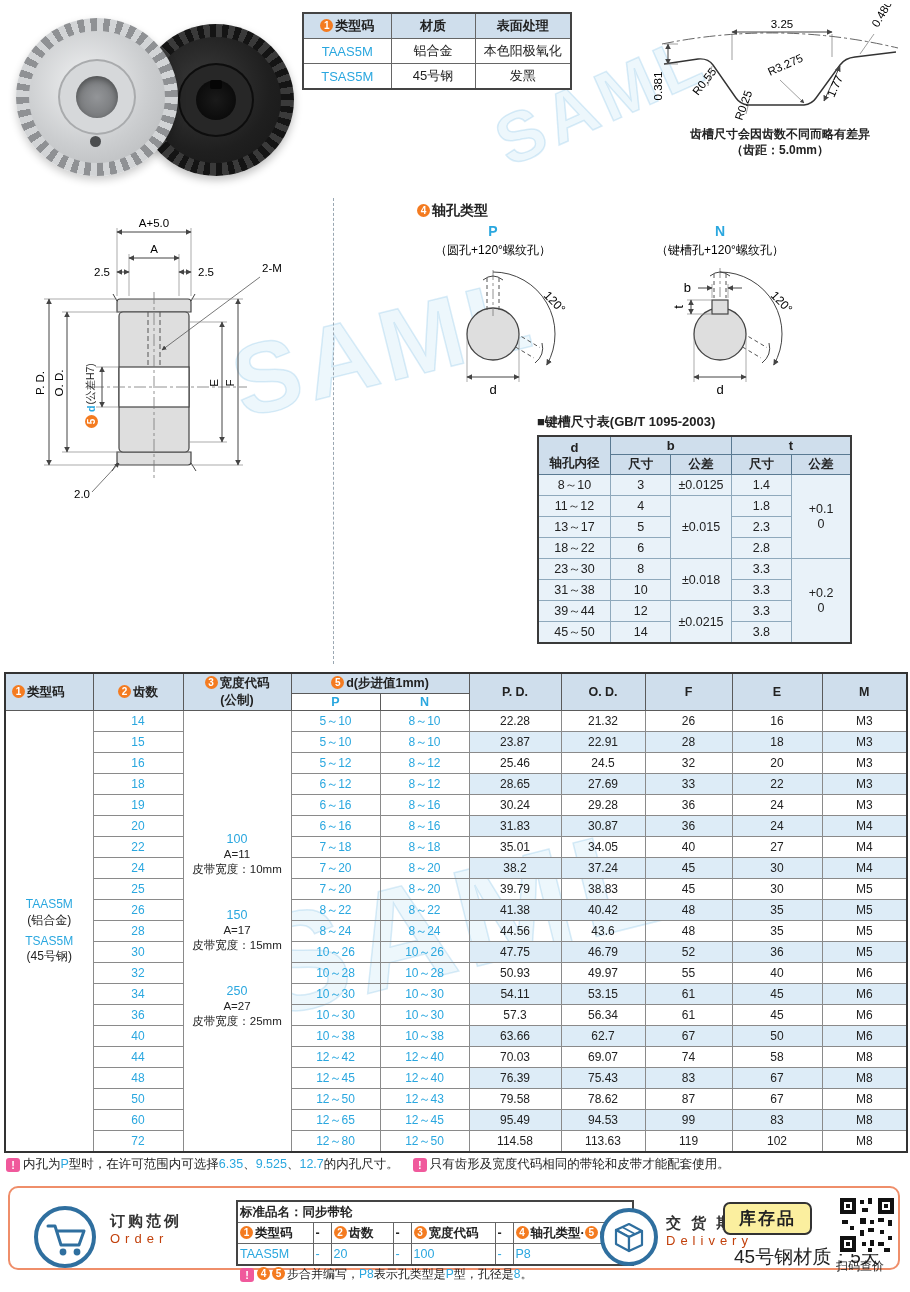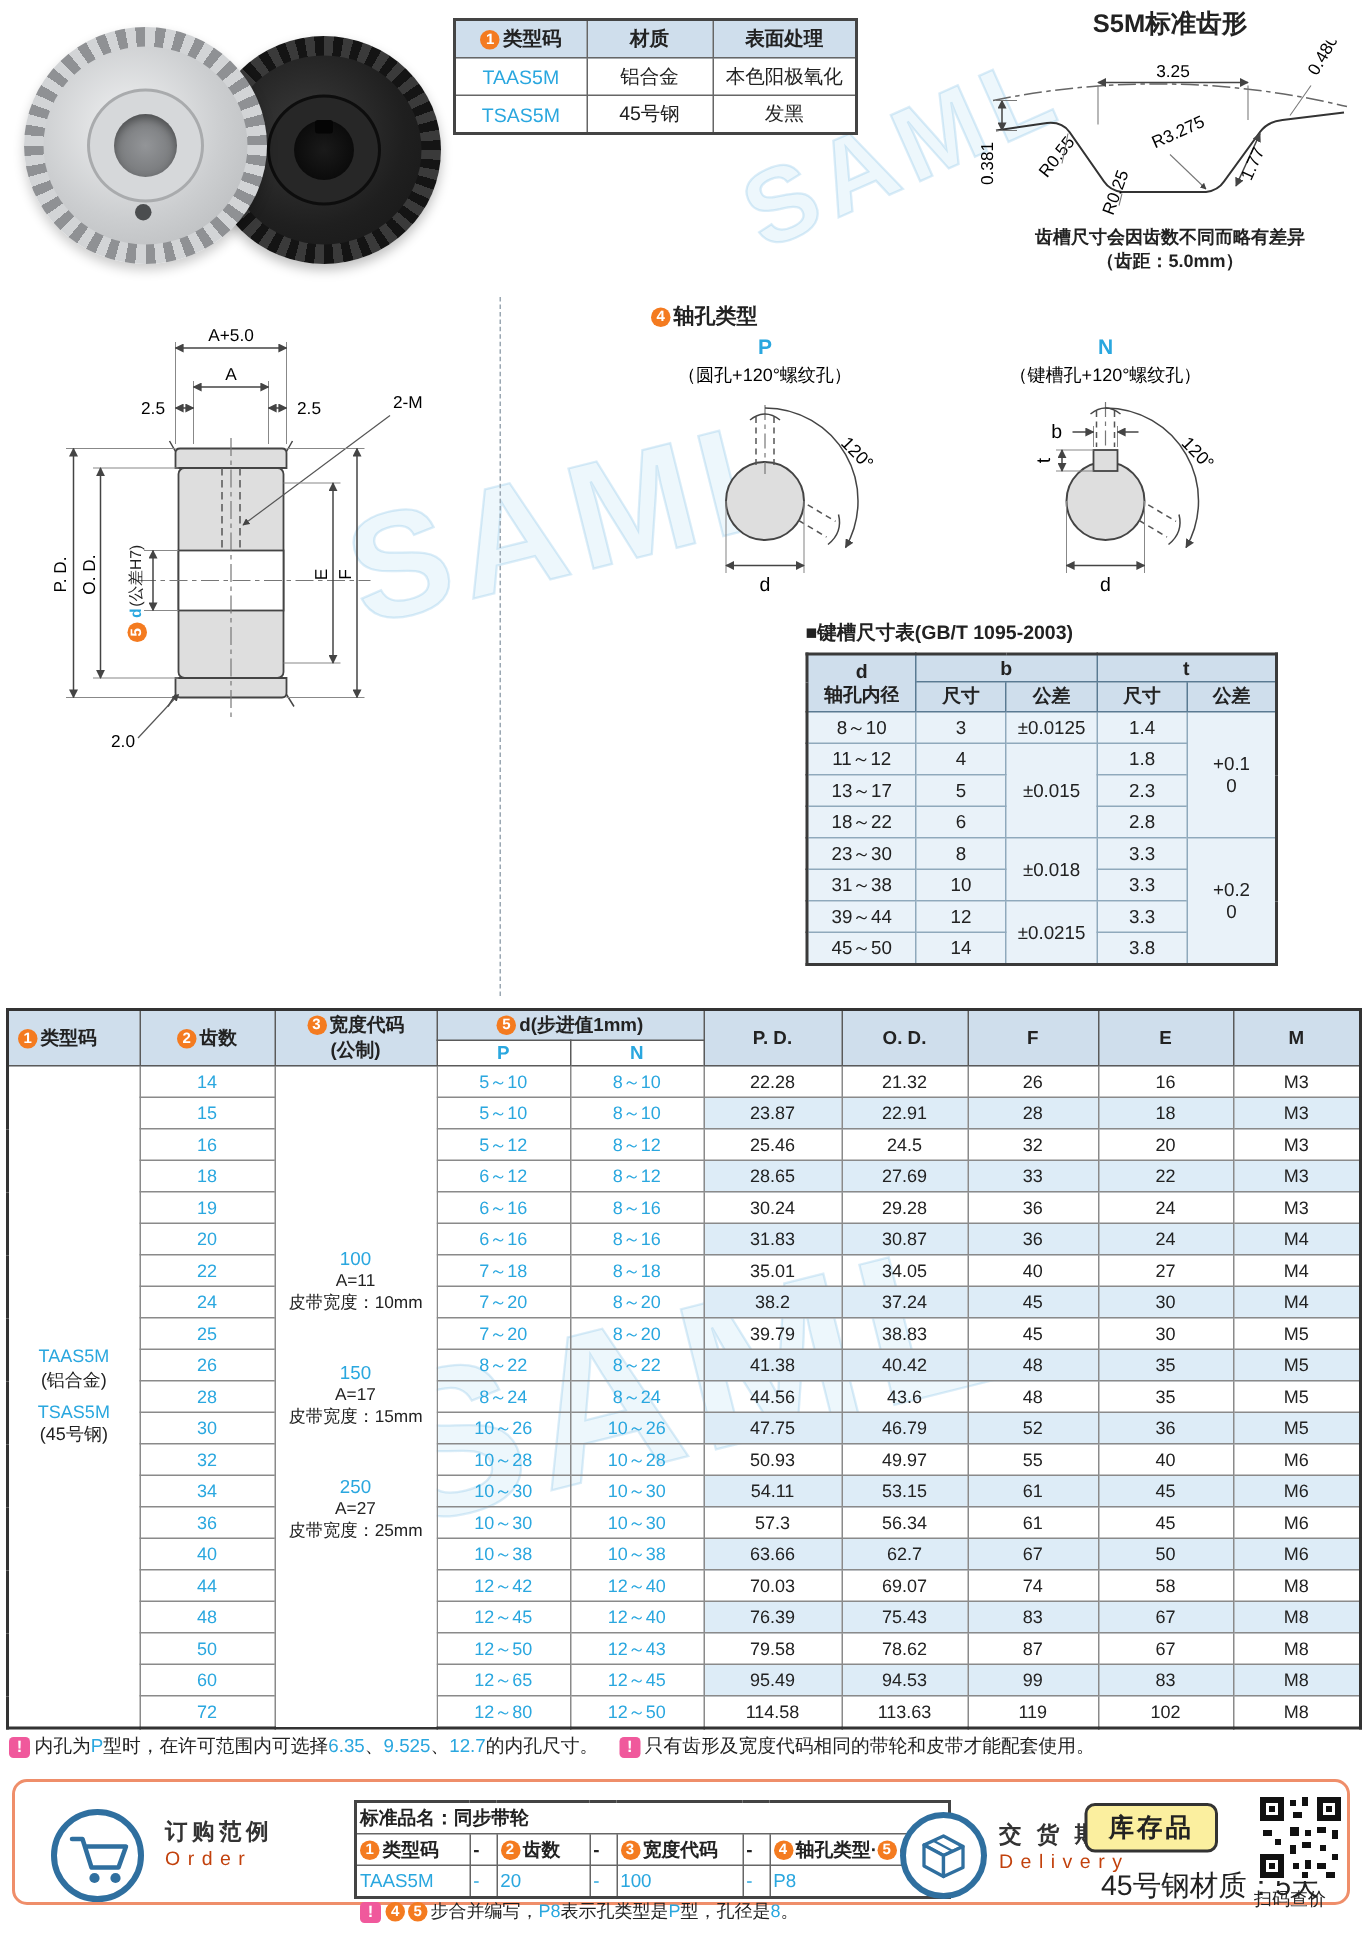--- a/index.html
+++ b/index.html
@@ -110,21 +110,20 @@
     </tr>
     <tr>
       <td class="cyan">TSAS5M</td>
       <td>45号钢</td>
       <td>发黑</td>
     </tr>
   </tbody>
     </table>
 
   <div class="abs" style="left:652px;top:4px;width:256px;">
-    <div class="tp-title">S5M标准齿形</div>
     <svg width="256" height="118" viewBox="0 0 256 118">
       <defs>
         <marker id="arT" viewBox="0 0 10 10" refX="9" refY="5" markerWidth="6" markerHeight="6" orient="auto-start-reverse">
           <path d="M0,0 L10,5 L0,10 z" fill="#444"></path>
         </marker>
       </defs>
       <path d="M10,40 Q128,16 246,44" fill="none" stroke="#666" stroke-width="1" stroke-dasharray="12 3 3 3"></path>
       <path d="M12,60 L46,55 Q56,54 61,61 L84,94 Q88,100 96,101 L152,101 Q160,100 164,94 L188,61 Q193,54 203,53 L244,48" fill="none" stroke="#333" stroke-width="1.4"></path>
       <line x1="80" y1="28" x2="180" y2="28" stroke="#444" stroke-width="1" marker-start="url(#arT)" marker-end="url(#arT)"></line>
       <line x1="80" y1="30" x2="80" y2="56" stroke="#777" stroke-width=".7"></line>
@@ -217,21 +216,21 @@
   </svg>
 
   <div class="vlab" style="left:84px;top:428px;">
     <span class="numb">5</span>
     <span class="cyan" style="font-weight:bold;">d</span>
     <span>(公差H7)</span>
   </div>
 
   <div class="abs" style="left:333px;top:198px;height:466px;border-left:1px dashed #9aa7b2;"></div>
 
-  <div class="abs" style="left:426px;top:198px;width:480px;height:216px;">
+  <div class="abs" style="left:409px;top:198px;width:480px;height:216px;">
     <div style="position:absolute;left:8px;top:4px;font-size:14px;font-weight:bold;">
       <span class="numb">4</span><span>轴孔类型</span>
     </div>
 
     <svg style="position:absolute;left:6px;top:24px;" width="190" height="190" viewBox="0 0 190 190">
       <defs>
         <marker id="arP" viewBox="0 0 10 10" refX="9" refY="5" markerWidth="6" markerHeight="6" orient="auto-start-reverse">
           <path d="M0,0 L10,5 L0,10 z" fill="#444"></path>
         </marker>
       </defs>

